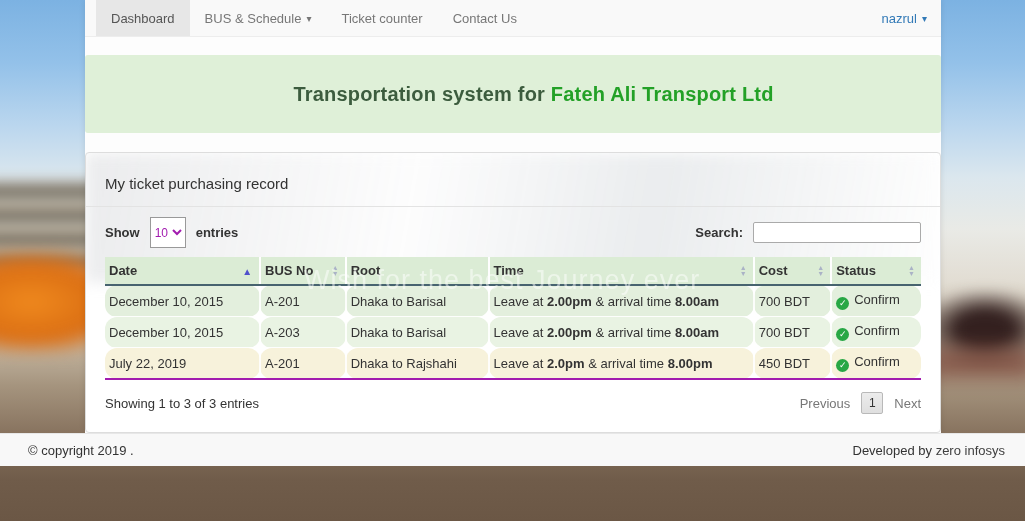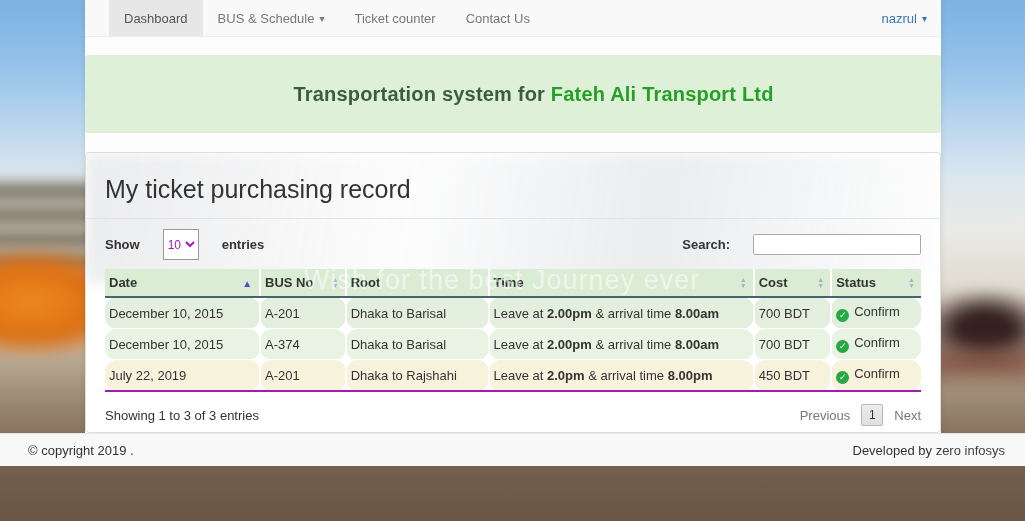--- a/index.html
+++ b/index.html
@@ -22,46 +22,46 @@
     background:radial-gradient(ellipse,#33201f 30%,rgba(51,32,31,0) 75%); filter:blur(6px); }
   .blob-red-right { right:-12px; top:348px; width:110px; height:30px;
     background:#7e4a3c; filter:blur(10px); opacity:.8; }
 
   
   .container { position:absolute; left:85px; top:0; width:856px; height:433px;
     background:#fdfdfd; z-index:2; box-shadow:0 0 6px rgba(0,0,0,.10); }
 
   
   .navbar { height:37px; background:#f9f9f9; border-bottom:1px solid #ededed;
-    display:flex; align-items:stretch; font-size:13px; color:#777; padding-left:24px; }
+    display:flex; align-items:stretch; font-size:13px; color:#777; padding-left:11px; }
   .nav-item { display:flex; align-items:center; padding:0 15px; cursor:pointer; white-space:nowrap; }
   .nav-item.active { background:#e7e7e7; color:#555; }
   .caret { font-size:10px; margin-left:5px; color:inherit; }
   .nav-right { margin-left:auto; display:flex; align-items:center; padding-right:14px; }
   .user-link { color:#337ab7; display:flex; align-items:center; cursor:pointer; }
 
   
   .banner { margin:18px 0 0; height:78px; background:#dff0d8; border-radius:3px;
     display:flex; align-items:center; justify-content:center;padding-left:41px; }
   .banner h2 { font-size:20px; font-weight:bold; color:#3c5c3e; letter-spacing:.2px; }
   .banner .company { color:#23a127; }
 
   
   .card { position:relative; margin-top:19px; height:281px; border:1px solid #ddd;
     border-radius:4px; background:rgba(255,255,255,.72); padding:0 19px; overflow:hidden; }
   .card-haze { position:absolute; left:0; right:0; top:0; height:130px; z-index:0;
     background:linear-gradient(100deg, rgba(175,178,184,.25), rgba(235,235,238,.12) 38%,
       rgba(160,170,178,.22) 66%, rgba(242,242,242,.08)); filter:blur(7px); }
   .card > .content { position:relative; z-index:1; }
-  .card h3 { margin:22px 0 14px; font-size:25px; font-weight:400; color:#333; }
+  .card h3 { margin:22px 0 14px; font-size:15px; font-weight:400; color:#333; }
   .card hr { border:0; border-top:1px solid #e3e3e3; margin:0 -19px 10px; }
 
   .controls { display:flex; justify-content:space-between; align-items:center;
     font-size:13px; font-weight:bold; color:#333; margin-bottom:9px; }
-  .controls .grp { display:flex; align-items:center; gap:23px; }
+  .controls .grp { display:flex; align-items:center; gap:10px; }
   select.len { font-size:12px; height:31px; border:1px solid #999; background:#fff; color:#a21caf; }
   input.search { width:168px; height:21px; border:1px solid #aaa; border-radius:2px;
     font-size:12px; padding:0 5px; background:#fff; }
 
   table.records { width:100%; border-collapse:collapse; font-size:13px; color:#333; }
   table.records th, table.records td { text-align:left; padding:6px 4px;
     border-right:2px solid rgba(255,255,255,.85); }
   table.records th:last-child, table.records td:last-child { border-right:0; }
   thead th { background:#dbecd5; font-weight:bold; position:relative;
     border-bottom:2px solid #47636f; height:28px; cursor:pointer; }
@@ -204,21 +204,21 @@
           <tr class="r0">
             <td>December 10, 2015</td>
             <td>A-201</td>
             <td>Dhaka to Barisal</td>
             <td><span>Leave at </span><span class="b">2.00pm</span><span> &amp; arrival time </span><span class="b">8.00am</span></td>
             <td>700 BDT</td>
             <td><span class="check-circle">✓</span><span>Confirm</span></td>
           </tr>
           <tr class="r1">
             <td>December 10, 2015</td>
-            <td>A-374</td>
+            <td>A-203</td>
             <td>Dhaka to Barisal</td>
             <td><span>Leave at </span><span class="b">2.00pm</span><span> &amp; arrival time </span><span class="b">8.00am</span></td>
             <td>700 BDT</td>
             <td><span class="check-circle">✓</span><span>Confirm</span></td>
           </tr>
           <tr class="r2">
             <td>July 22, 2019</td>
             <td>A-201</td>
             <td>Dhaka to Rajshahi</td>
             <td><span>Leave at </span><span class="b">2.0pm</span><span> &amp; arrival time </span><span class="b">8.00pm</span></td>

